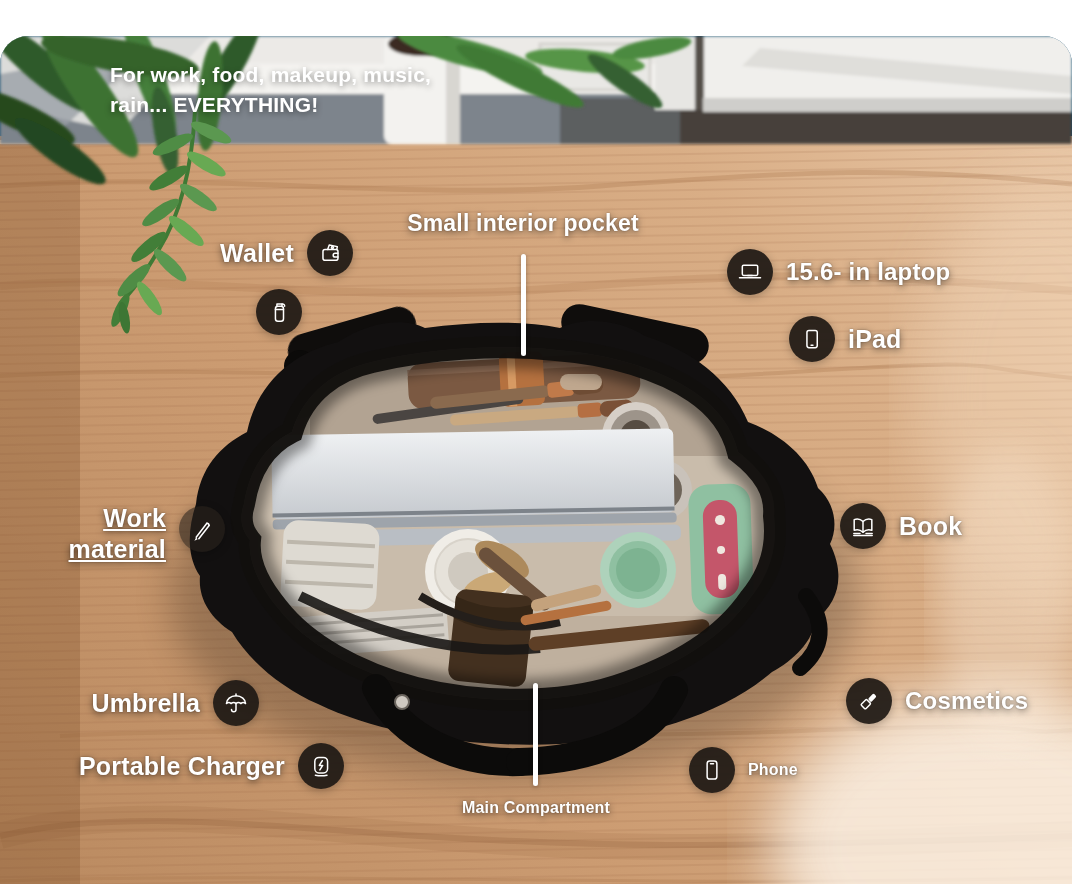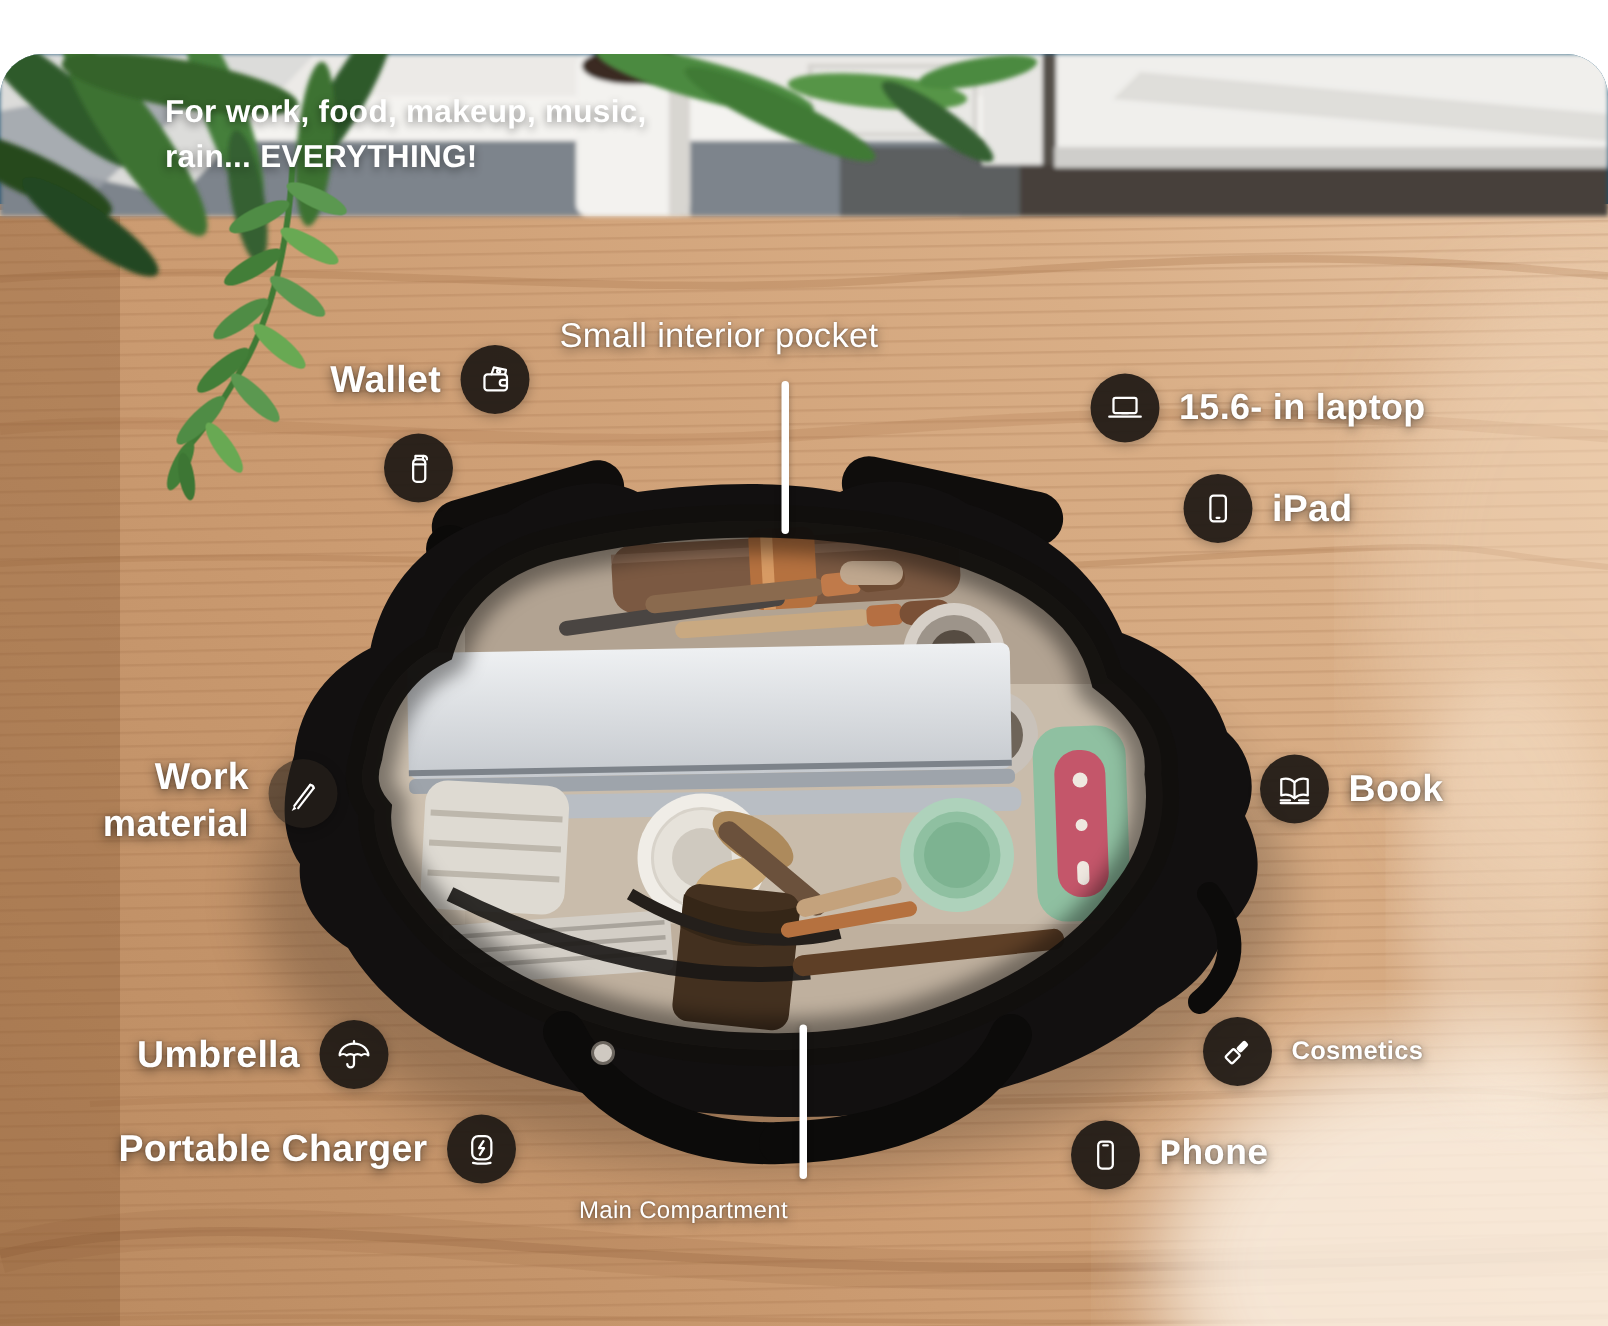--- a/index.html
+++ b/index.html
@@ -9,21 +9,21 @@
   .overlay{position:absolute;inset:0;z-index:2;}
   .callout{position:absolute;display:flex;align-items:center;gap:13px;color:#fff;
            font-weight:700;font-size:25px;letter-spacing:.2px;white-space:nowrap;
            text-shadow:0 2px 7px rgba(0,0,0,.55),0 0 2px rgba(0,0,0,.35);}
   .chip{width:46px;height:46px;border-radius:50%;background:rgba(30,25,20,.93);flex:0 0 auto;
         display:flex;align-items:center;justify-content:center;box-shadow:0 2px 8px rgba(0,0,0,.25);}
   .chip svg{width:30px;height:30px;}
   .chip svg *{stroke:#fff;fill:none;stroke-width:1.6;stroke-linecap:round;stroke-linejoin:round;}
   .chip svg .fill{fill:#fff;stroke:none;}
   .chip.translucent{background:rgba(42,35,28,.6);}
-  .plain-label{position:absolute;color:#fff;font-weight:400;
+  .plain-label{position:absolute;color:#fff;font-weight:700;text-align:center;
            text-shadow:0 2px 7px rgba(0,0,0,.55),0 0 2px rgba(0,0,0,.35);letter-spacing:.2px;}
   .pointer-line{position:absolute;width:5px;background:#fff;border-radius:3px;
            box-shadow:0 1px 4px rgba(0,0,0,.3);}
   .tagline{position:absolute;left:110px;top:24px;color:#fff;font-weight:700;font-size:21px;
            line-height:30px;text-shadow:0 2px 6px rgba(0,0,0,.45);letter-spacing:.2px;}
   .wrap2{white-space:normal;width:120px;text-align:right;line-height:31px;display:inline-block;}
 </style>
 </head>
 <body>
 
@@ -314,21 +314,21 @@
     <div class="callout" style="left:789px;top:280px;">
       <span class="chip">
         <svg viewBox="0 0 32 32">
           <rect x="10.6" y="6.8" width="11" height="18.4" rx="2.2"></rect>
           <path d="M15 22.6 h2"></path>
         </svg>
       </span>
       <span>iPad</span>
     </div>
 
-    <div class="callout" style="right:847px;top:467px;align-items:flex-start;">
+    <div class="callout" style="right:847px;top:467px;align-items:flex-start;text-decoration:underline;">
       <span class="wrap2">Work material</span>
       <span class="chip translucent" style="margin-top:3px;">
         <svg viewBox="0 0 32 32">
           <path d="M9.8 24.8 L21.2 9.8"></path>
           <path d="M12.6 26.4 L23.6 12.2"></path>
           <path d="M21.2 9.8 a2.6 2.6 0 0 1 2.4 2.4"></path>
           <path class="fill" d="M9.8 24.8 l-1.9 3.6 3.4-1.5 z"></path>
         </svg>
       </span>
     </div>
@@ -360,33 +360,33 @@
       <span>Umbrella</span>
       <span class="chip">
         <svg viewBox="0 0 32 32">
           <path d="M16 8.2 C10.2 8.2 5.8 12.2 5.8 16.6 C7.2 15.4 9.4 15.4 10.8 16.6 C12.2 15.4 14.6 15.4 16 16.6 C17.4 15.4 19.8 15.4 21.2 16.6 C22.6 15.4 24.8 15.4 26.2 16.6 C26.2 12.2 21.8 8.2 16 8.2 Z"></path>
           <path d="M16 6.4 V8.2"></path>
           <path d="M16 16.6 V22.8 a2.4 2.4 0 0 1 -4.8 0"></path>
         </svg>
       </span>
     </div>
 
-    <div class="callout" style="left:802px;top:642px;font-size:17px;">
+    <div class="callout" style="left:846px;top:642px;font-size:24px;">
       <span class="chip">
         <svg viewBox="0 0 32 32">
           <g transform="rotate(45 16 16)">
             <rect class="fill" x="13.6" y="6.8" width="4.8" height="8.6" rx="1.6"></rect>
             <rect x="12.6" y="16.6" width="6.8" height="8.4" rx="1.2"></rect>
           </g>
         </svg>
       </span>
       <span>Cosmetics</span>
     </div>
 
-    <div class="callout" style="left:714px;top:711px;font-size:24px;font-family:Liberation Mono, monospace;">
+    <div class="callout" style="left:689px;top:711px;font-size:16px;">
       <span class="chip">
         <svg viewBox="0 0 32 32">
           <rect x="10.8" y="6.4" width="10.4" height="19.2" rx="2.8"></rect>
           <rect class="fill" x="13.6" y="8.4" width="4.8" height="1.6" rx="0.8"></rect>
         </svg>
       </span>
       <span>Phone</span>
     </div>
 
     <div class="pointer-line" style="left:533px;top:647px;height:103px;"></div>

